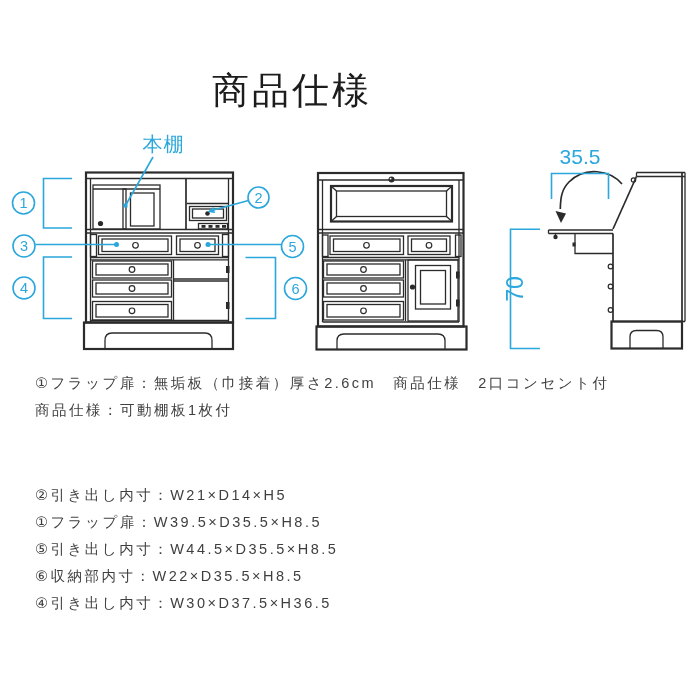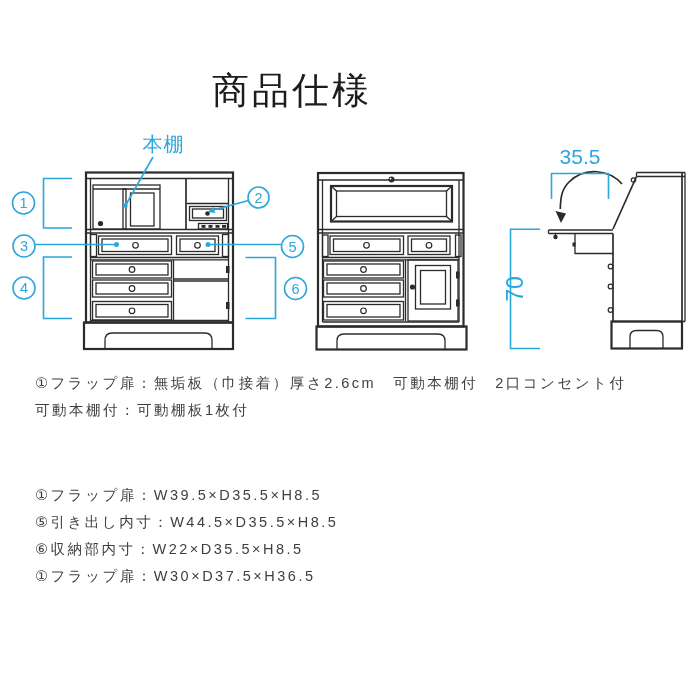--- a/index.html
+++ b/index.html
@@ -252,24 +252,25 @@
       </g>
 
       <g>
         <text class="bt" x="523" y="289" font-size="23" text-anchor="middle" transform="rotate(-90 523 289)">70</text>
         <path class="bl" d="M540,229.3 H510.5 V348.5 H540"></path>
       </g>
     </g>
   </svg>
 
   <div class="specs notes-block">
-    <div class="line">①フラップ扉：無垢板（巾接着）厚さ2.6cm　可動本棚付　2口コンセント付</div>
-    <div class="line">可動本棚付：可動棚板1枚付</div>
+    <div class="line">①フラップ扉：無垢板（巾接着）厚さ2.6cm　商品仕様　2口コンセント付</div>
+    <div class="line">商品仕様：可動棚板1枚付</div>
   </div>
 
   <div class="specs dims-block">
+    <div class="line">②引き出し内寸：W21×D14×H5</div>
     <div class="line">①フラップ扉：W39.5×D35.5×H8.5</div>
     <div class="line">⑤引き出し内寸：W44.5×D35.5×H8.5</div>
     <div class="line">⑥収納部内寸：W22×D35.5×H8.5</div>
-    <div class="line">①フラップ扉：W30×D37.5×H36.5</div>
+    <div class="line">④引き出し内寸：W30×D37.5×H36.5</div>
   </div>
 
 </div>
 
 </body></html>

